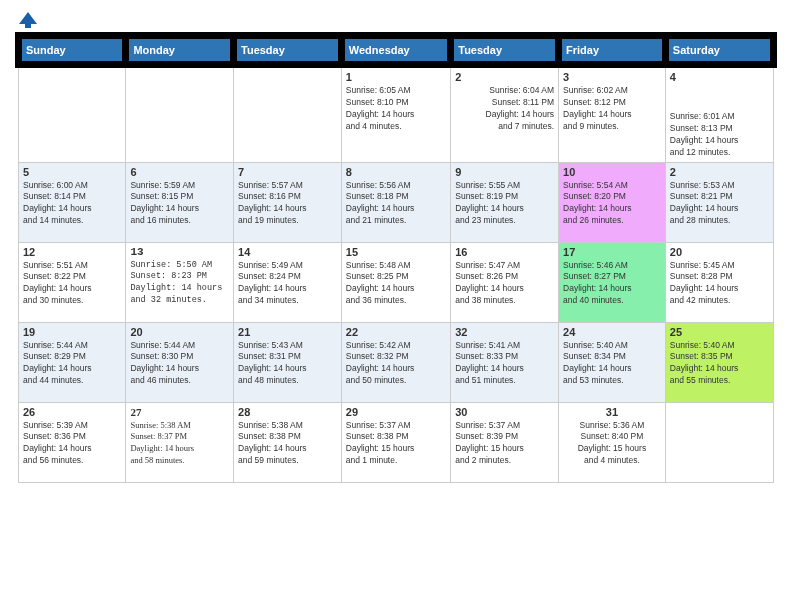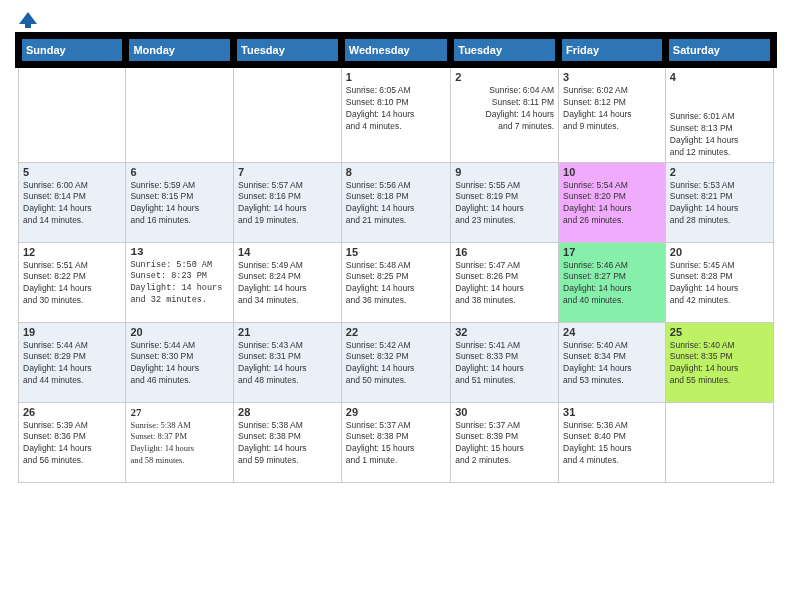--- a/index.html
+++ b/index.html
@@ -300,21 +300,21 @@
 Daylight: 15 hours
 and 1 minute.</div>
           </td>
           <td style="background-color: rgb(255, 255, 255);">
             <div class="day-number">30</div>
             <div class="day-info" style="white-space: pre-line;">Sunrise: 5:37 AM
 Sunset: 8:39 PM
 Daylight: 15 hours
 and 2 minutes.</div>
           </td>
-          <td style="background-color: rgb(255, 255, 255);">
+          <td style="background-color: rgb(255, 255, 255); text-align: center;">
             <div class="day-number">31</div>
             <div class="day-info" style="white-space: pre-line;">Sunrise: 5:36 AM
 Sunset: 8:40 PM
 Daylight: 15 hours
 and 4 minutes.</div>
           </td>
           <td class="empty-cell"></td>
         </tr>
       </tbody>
   </table>

